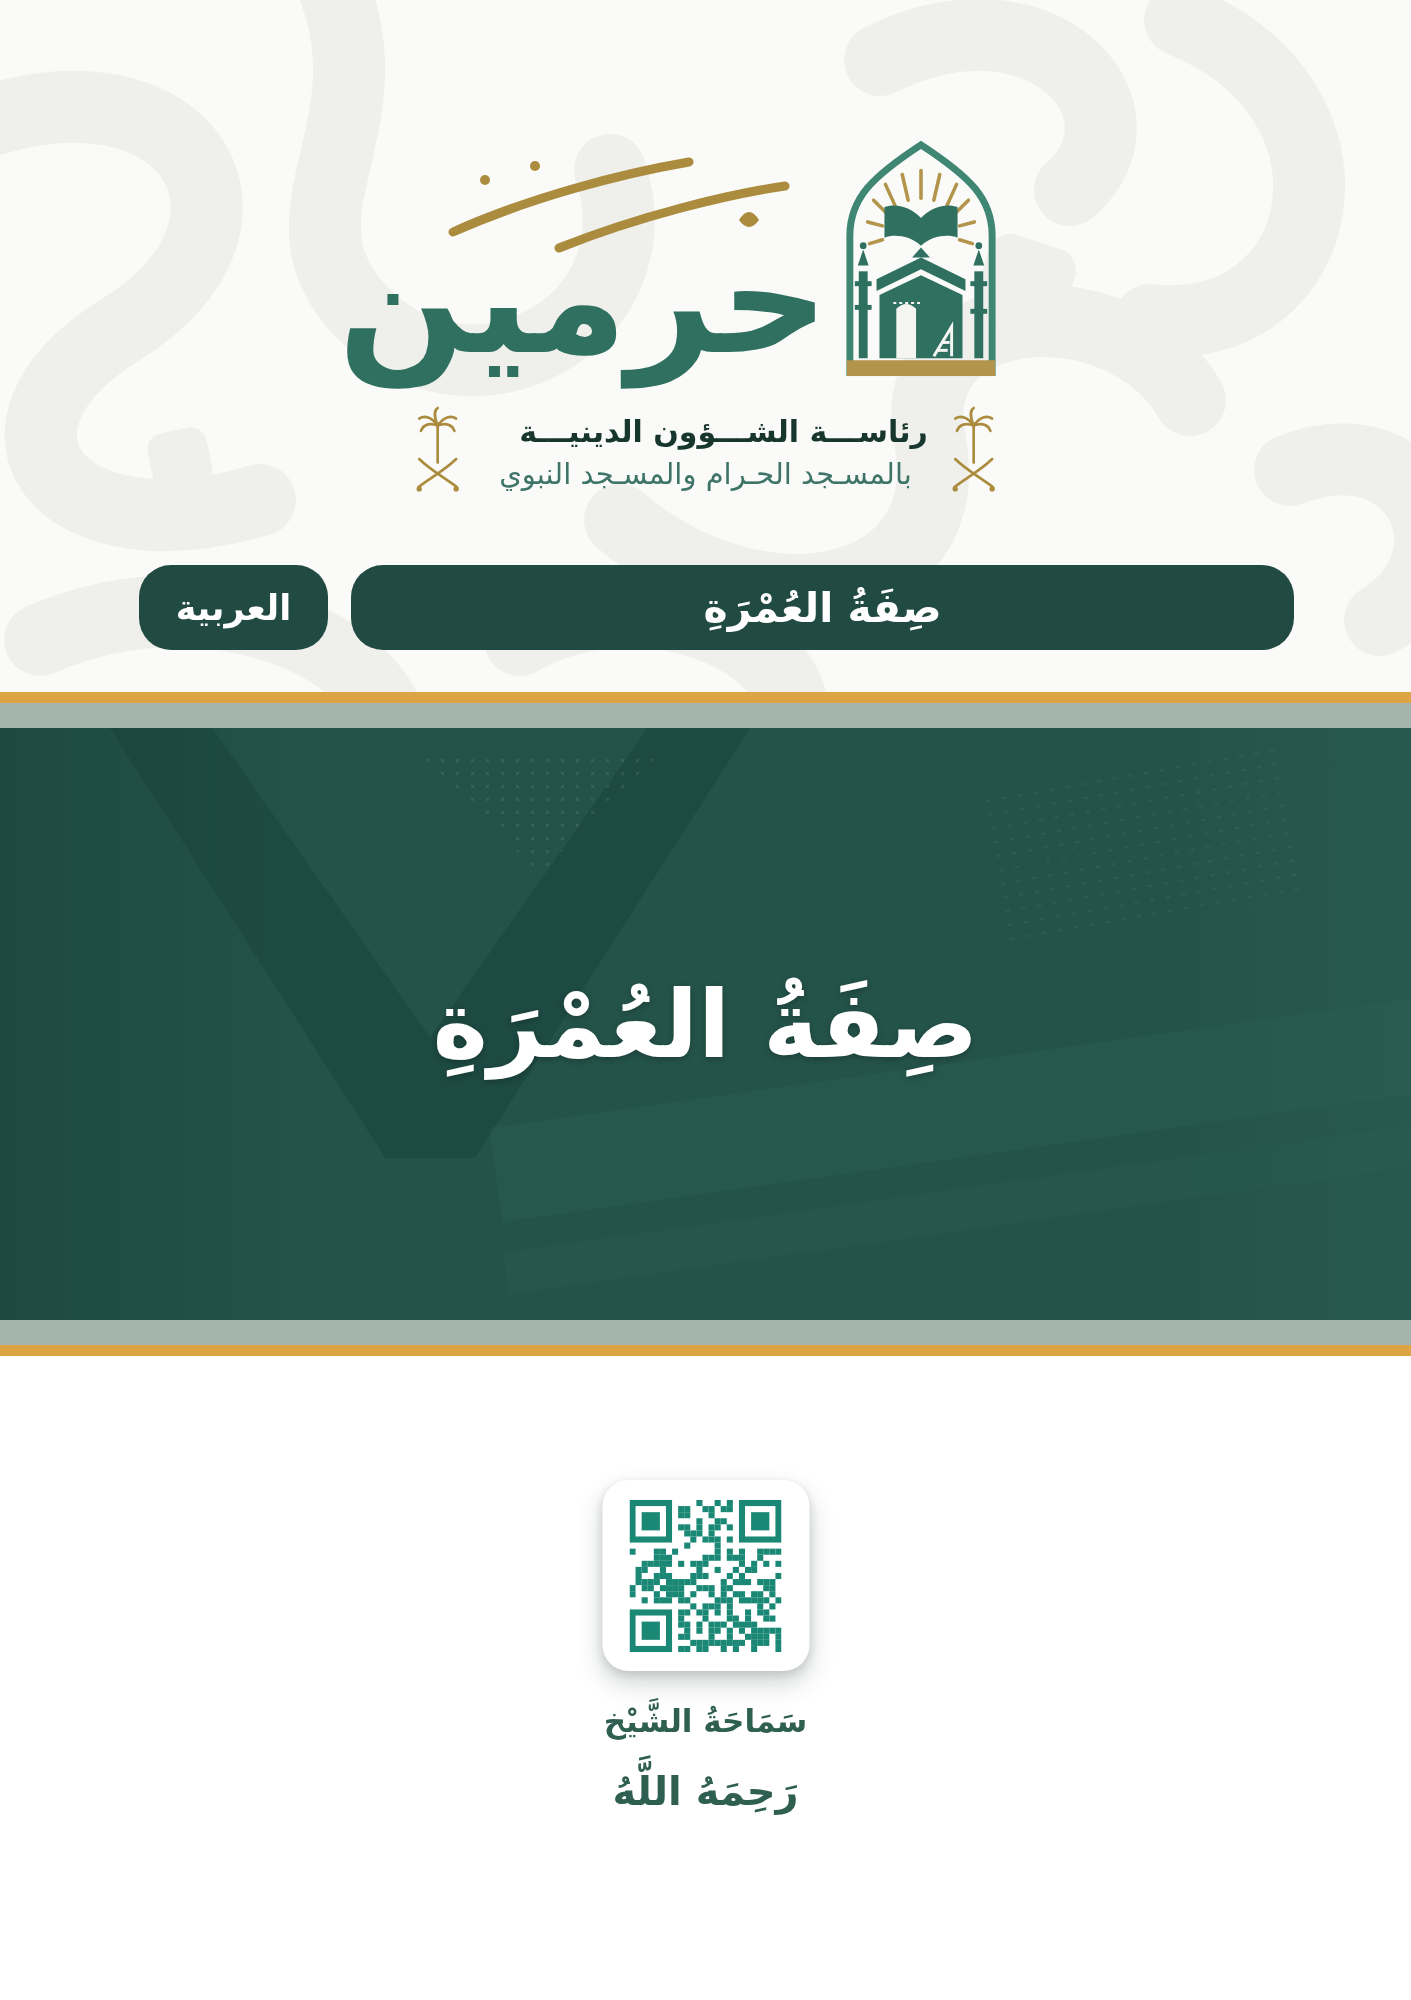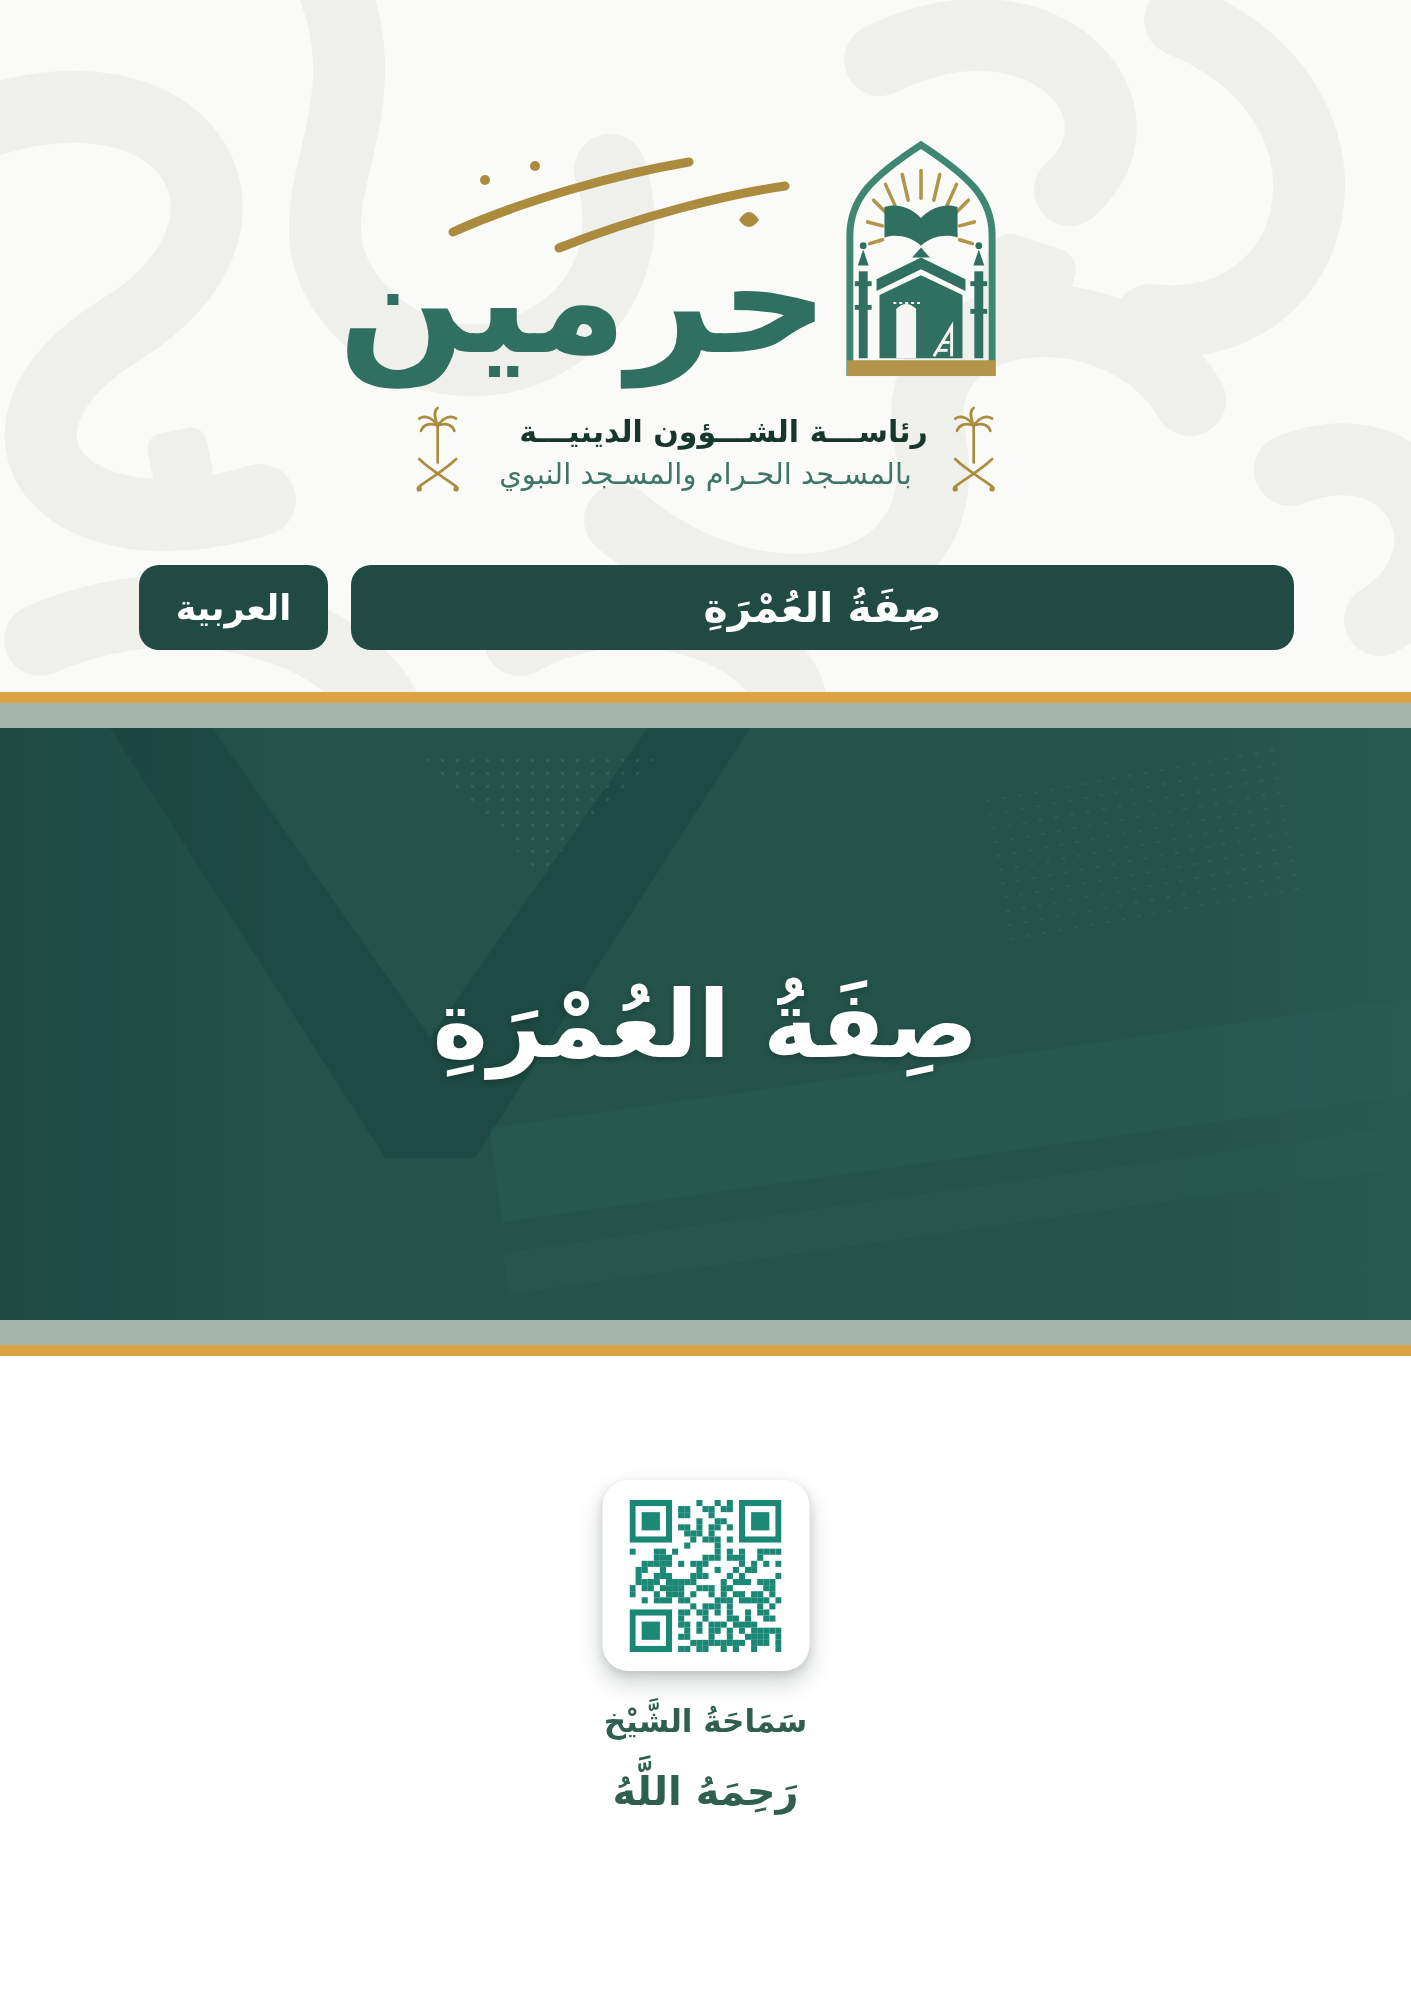--- a/index.html
+++ b/index.html
@@ -31,21 +31,21 @@
   .wordmark{position:absolute;bottom:-14px;left:0;width:100%;text-align:center;font-size:150px;line-height:1.25;color:var(--logo-green,#2f7060);font-weight:bold;white-space:nowrap;direction:rtl;}
   .emblem{width:164px;height:247px;}
 
   .org-row{position:absolute;top:406px;left:50%;transform:translateX(-50%);display:flex;align-items:center;gap:24px;direction:rtl;}
   .org-lines{text-align:center;direction:rtl;}
   .org-line1{font-size:30px;font-weight:bold;color:var(--org-dark,#17362d);letter-spacing:0;margin-left:36px;}
   .org-line2{font-size:29px;color:var(--org-teal,#3e7568);margin-top:8px;}
   .palm{width:44px;height:92px;}
 
   
-  .pill{position:absolute;top:565px;height:85px;background:var(--pill-green,#214b42);border-radius:20px;display:flex;align-items:center;justify-content:center;color:#fff;direction:rtl;}
+  .pill{position:absolute;top:565px;height:85px;background:var(--pill-green,#214b42);border-radius:32px;display:flex;align-items:center;justify-content:center;color:#fff;direction:rtl;}
   .pill-lang{left:139px;width:189px;font-size:35px;font-weight:bold;}
   .pill-title{left:351px;width:943px;font-size:41px;font-weight:bold;}
 
   
   .banner{position:absolute;top:692px;left:0;width:1411px;height:664px;}
   .strip-gold{width:100%;height:11px;background:var(--gold-strip,#dca445);}
   .strip-sage{width:100%;height:25px;background:var(--sage-strip,#a4b5ad);}
   .banner-body{position:relative;width:100%;height:592px;background:var(--banner-green,#24534a);overflow:hidden;}
   .ov{position:absolute;}
   .ov-chevron{left:110px;top:0;width:640px;height:430px;background:#17413a;opacity:.45;

